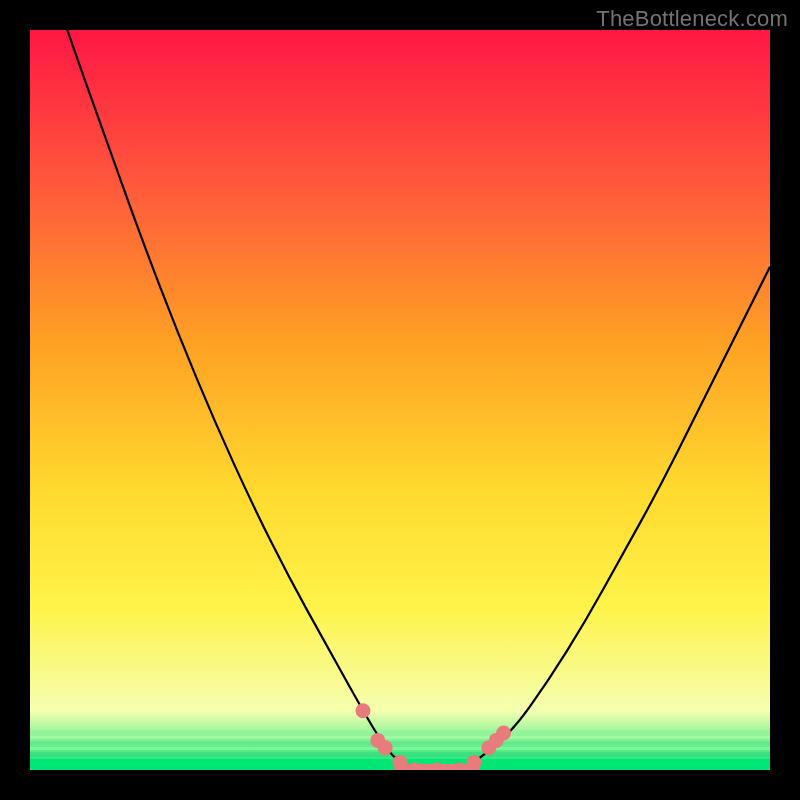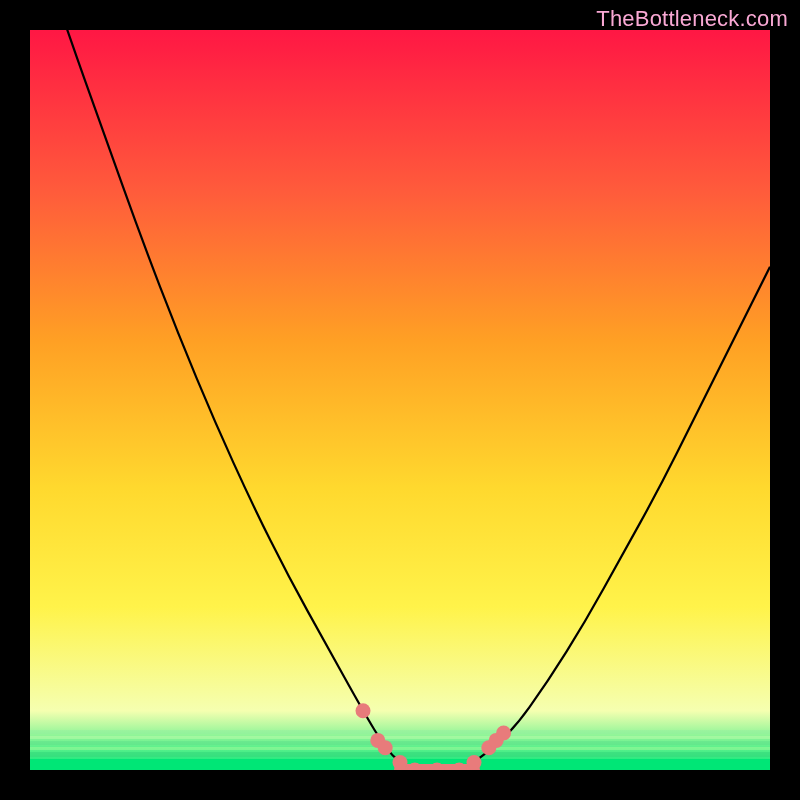--- a/index.html
+++ b/index.html
@@ -16,21 +16,21 @@
     left: 0;
     top: 0;
     width: 800px;
     height: 800px;
     background: #000000;
   }
   .watermark {
     position: absolute;
     top: 6px;
     right: 12px;
-    color: #f9a8d4;
+    color: #737373;
     font-size: 22px;
     font-weight: 500;
     letter-spacing: 0.2px;
     user-select: none;
   }
   .plot-wrap {
     position: absolute;
     left: 30px;
     top: 30px;
     width: 740px;

